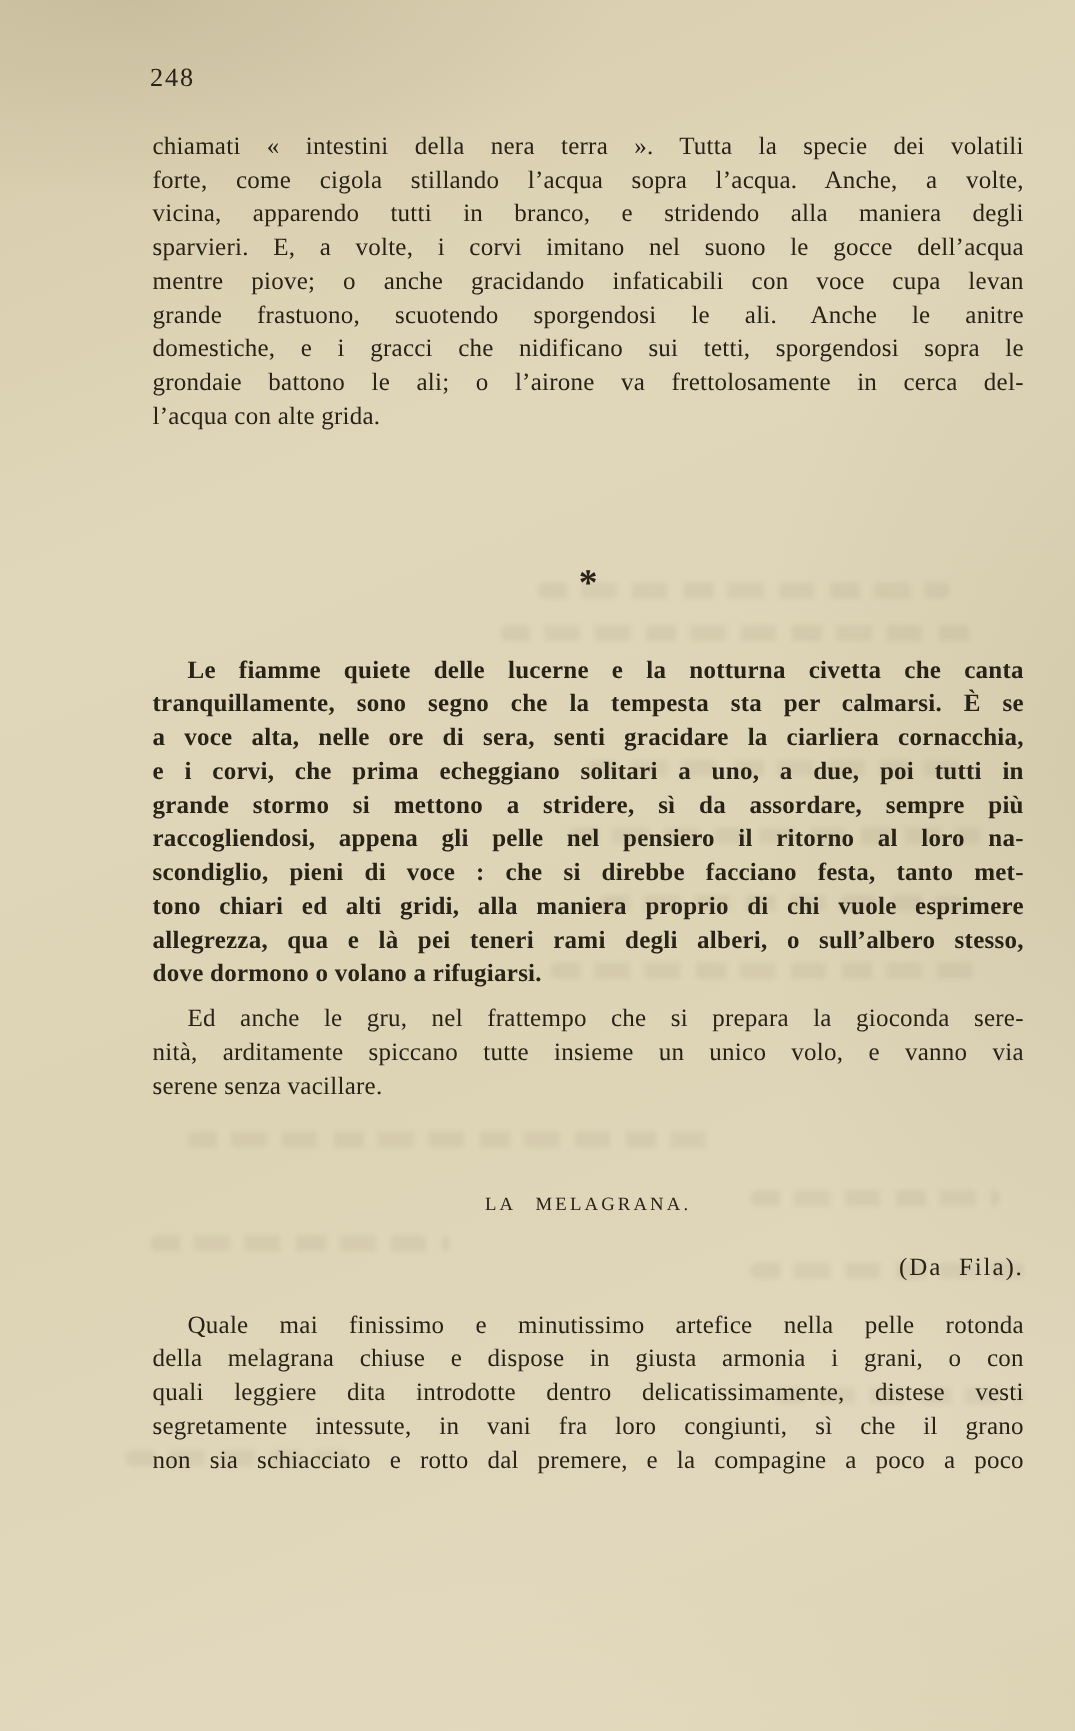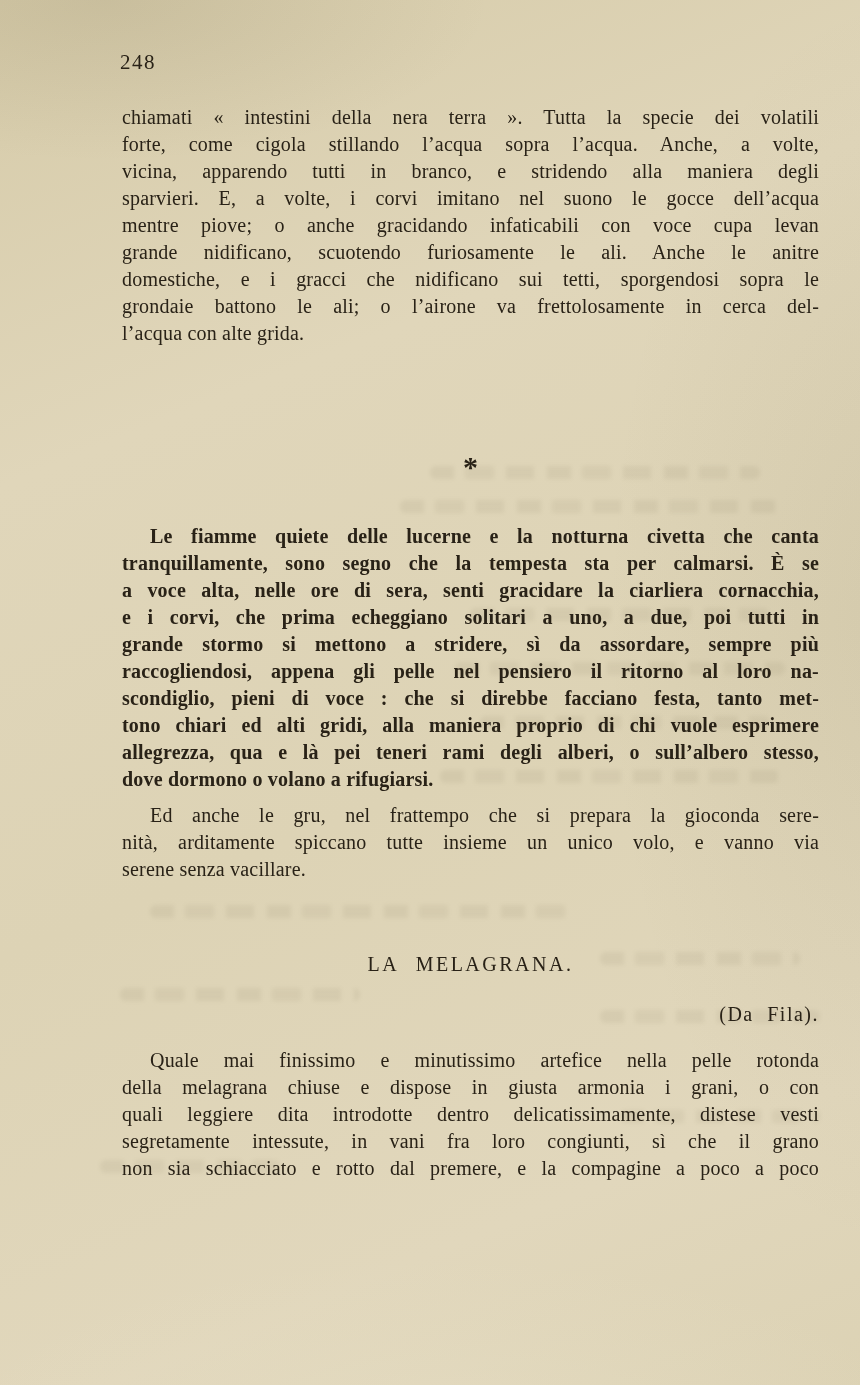--- a/index.html
+++ b/index.html
@@ -67,21 +67,21 @@
   .line.indent { text-indent: 28px; }
   .separator {
     text-align: center;
     font-size: 30px;
     line-height: 30px;
     font-weight: bold;
     letter-spacing: 0;
   }
   .section-title {
     text-align: center;
-    font-size: 20px;
+    font-size: 15px;
     line-height: 27px;
     letter-spacing: 2.5px;
     word-spacing: 10px;
   }
   .section-subtitle {
     text-align: right;
     font-size: 20px;
     line-height: 27px;
     letter-spacing: 1.5px;
     word-spacing: 7px;
@@ -113,21 +113,21 @@
   <div class="ghost" style="left:600px; top:1010px; width:220px;"></div>
   <div class="ghost" style="left:620px; top:1110px; width:200px;"></div>
   <div class="ghost" style="left:100px; top:1160px; width:180px;"></div>
 
   <div class="block" id="para1">
     <div class="line">chiamati « intestini della nera terra ». Tutta la specie dei volatili</div>
     <div class="line">forte, come cigola stillando l’acqua sopra l’acqua. Anche, a volte,</div>
     <div class="line">vicina, apparendo tutti in branco, e stridendo alla maniera degli</div>
     <div class="line">sparvieri. E, a volte, i corvi imitano nel suono le gocce dell’acqua</div>
     <div class="line">mentre piove; o anche gracidando infaticabili con voce cupa levan</div>
-    <div class="line">grande nidificano, scuotendo furiosamente le ali. Anche le anitre</div>
+    <div class="line">grande frastuono, scuotendo sporgendosi le ali. Anche le anitre</div>
     <div class="line">domestiche, e i gracci che nidificano sui tetti, sporgendosi sopra le</div>
     <div class="line">grondaie battono le ali; o l’airone va frettolosamente in cerca del-</div>
     <div class="line end">l’acqua con alte grida.</div>
   </div>
 
   <div class="block separator" id="separator">*</div>
 
   <div class="block" id="para2">
     <div class="line indent">Le fiamme quiete delle lucerne e la notturna civetta che canta</div>
     <div class="line">tranquillamente, sono segno che la tempesta sta per calmarsi. È se</div>

